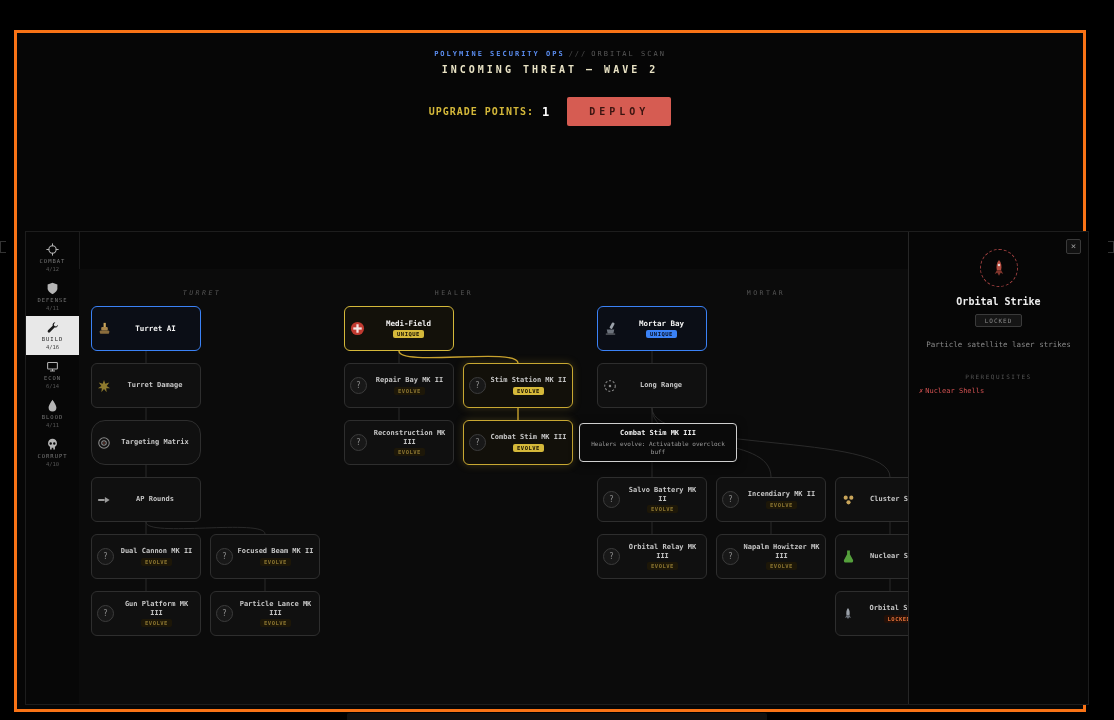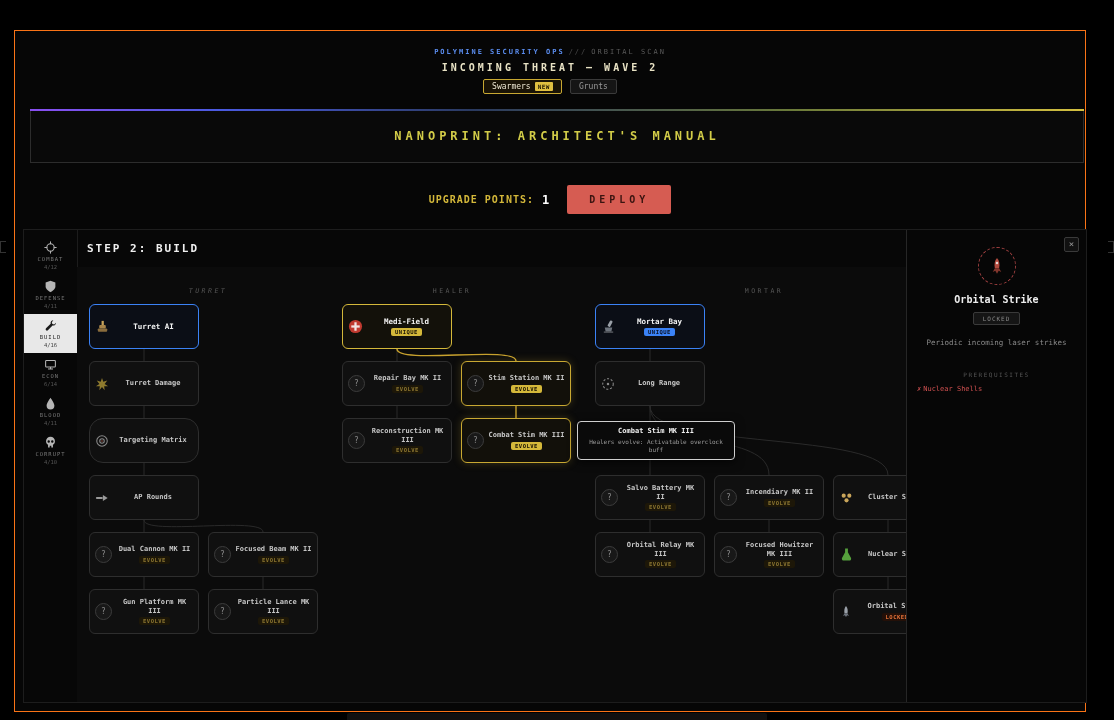--- a/index.html
+++ b/index.html
@@ -1,19 +1,19 @@
 <!DOCTYPE html>
 <html><head>
 <meta charset="utf-8">
 <style>
   html,body{margin:0;padding:0;background:#000;}
   .page{position:relative;width:1114px;height:720px;background:#000;overflow:hidden;
         font-family:"DejaVu Sans Mono", monospace; user-select:none;}
   .content{position:absolute;left:14px;top:30px;width:1072px;height:682px;box-sizing:border-box;
-           background:#060606;border:1px solid #f97316;padding-top:17px;}
+           background:#060606;border:3px solid #f97316;padding-top:17px;}
 
   
   .ticker{text-align:center;font-size:7px;letter-spacing:2px;}
   .ticker .brand{color:#5b8def;font-weight:bold;}
   .ticker .sep{color:#4a4a4a;margin:0 4px;}
   .ticker .scan{color:#5a5a5a;}
   .threat-title{margin-top:6px;text-align:center;font-size:10px;font-weight:bold;
                 letter-spacing:3px;color:#e8e2c4;}
   .threat-chips{margin-top:6px;display:flex;justify-content:center;gap:8px;}
   .chip{display:inline-flex;align-items:center;gap:4px;padding:2px 8px;font-size:8px;
@@ -114,34 +114,21 @@
   <div class="edge-marker left"></div>
   <div class="edge-marker right"></div>
 
   <div class="content">
 
     <div class="ticker">
       <span class="brand">POLYMINE SECURITY OPS</span><span class="sep">///</span><span class="scan">ORBITAL SCAN</span>
     </div>
 
     <div class="threat-title">INCOMING THREAT — WAVE 2</div>
-    <div class="threat-chips" id="threat-chips">
-        <span class="chip chip-hl">
-          <span>Swarmers</span>
-          <span class="chip-new">NEW</span>
-        </span>
-        <span class="chip">
-          <span>Grunts</span>
-        </span>
-      </div>
-
-    <div class="banner">
-      <div class="banner-gradient"></div>
-      <div class="banner-title">NANOPRINT: ARCHITECT'S MANUAL</div>
-    </div>
+
 
     <div class="controls">
       <span class="up-label">UPGRADE POINTS:</span>
       <span class="up-value">1</span>
       <button class="deploy">DEPLOY</button>
     </div>
 
     <div class="build-panel">
       <div class="sidebar" id="sidebar">
           <div class="sb-item">
@@ -199,23 +186,20 @@
             <span class="sb-icon">
               <svg width="13" height="13" viewBox="0 0 16 16">
                 <path fill="currentColor" fill-rule="evenodd" d="M8 1 a5.5 5.5 0 0 0 -5.5 5.5 c0 2.2 1.2 3.6 2.5 4.4 V14 h2 v-2 h2 v2 h2 v-3.1 c1.3 -0.8 2.5 -2.2 2.5 -4.4 A5.5 5.5 0 0 0 8 1 Z M5.8 8.2 a1.5 1.5 0 1 1 0 -3 a1.5 1.5 0 0 1 0 3 Z M10.2 8.2 a1.5 1.5 0 1 1 0 -3 a1.5 1.5 0 0 1 0 3 Z"></path>
               </svg>
             </span>
             <span class="sb-label">CORRUPT</span>
             <span class="sb-count">4/10</span>
           </div>
         </div>
 
-      <div class="panel-header">
-        <span class="panel-title">STEP 2: BUILD</span>
-      </div>
 
       <div class="tree" id="tree">
         <svg id="edges" width="1009" height="437" viewBox="0 0 1009 437">
             <path d="M67,82 L67,94" fill="none" stroke="#2a2a2a" stroke-width="1"></path>
             <path d="M67,139 L67,151" fill="none" stroke="#2a2a2a" stroke-width="1"></path>
             <path d="M67,196 L67,208" fill="none" stroke="#2a2a2a" stroke-width="1"></path>
             <path d="M67,253 L67,265" fill="none" stroke="#2a2a2a" stroke-width="1"></path>
             <path d="M67,253 C67,269 186,249 186,265" fill="none" stroke="#2a2a2a" stroke-width="1"></path>
             <path d="M67,310 L67,322" fill="none" stroke="#2a2a2a" stroke-width="1"></path>
             <path d="M186,310 L186,322" fill="none" stroke="#2a2a2a" stroke-width="1"></path>
@@ -226,21 +210,21 @@
             <path d="M573,82 L573,94" fill="none" stroke="#2a2a2a" stroke-width="1"></path>
             <path d="M573,139 L573,208" fill="none" stroke="#2a2a2a" stroke-width="1"></path>
             <path d="M573,139 C573,183.5 692,163.5 692,208" fill="none" stroke="#2a2a2a" stroke-width="1"></path>
             <path d="M573,139 C573,183.5 811,163.5 811,208" fill="none" stroke="#2a2a2a" stroke-width="1"></path>
             <path d="M573,253 L573,265" fill="none" stroke="#2a2a2a" stroke-width="1"></path>
             <path d="M692,253 L692,265" fill="none" stroke="#2a2a2a" stroke-width="1"></path>
             <path d="M811,253 L811,265" fill="none" stroke="#2a2a2a" stroke-width="1"></path>
             <path d="M811,310 L811,322" fill="none" stroke="#2a2a2a" stroke-width="1"></path>
           </svg>
         <div id="col-headers">
-            <span class="col-h" style="left: 131px; font-style: italic;">TURRET</span>
+            <span class="col-h" style="left: 123px; font-style: italic;">TURRET</span>
             <span class="col-h" style="left: 375px;">HEALER</span>
             <span class="col-h" style="left: 687px;">MORTAR</span>
           </div>
         <div id="nodes">
             <div class="node t1 blue" style="left: 12px; top: 37px;">
               <span class="nicon">
                 <svg width="15" height="15" viewBox="0 0 16 16">
                   <rect x="7" y="2" width="2.4" height="6" fill="#c9a55a"></rect>
                   <rect x="4.5" y="6.5" width="7" height="3.5" rx="1" fill="#a8854a"></rect>
                   <rect x="3" y="10" width="10" height="3.5" rx="1" fill="#8a6c3c"></rect>
@@ -405,21 +389,21 @@
             <div class="node" style="left: 518px; top: 265px;">
               <span class="qicon">?</span>
               <span class="nbody">
                 <span class="nlabel">Orbital Relay MK III</span>
                 <span class="nbadge b-evolve-dim">EVOLVE</span>
               </span>
             </div>
             <div class="node" style="left: 637px; top: 265px;">
               <span class="qicon">?</span>
               <span class="nbody">
-                <span class="nlabel">Focused Howitzer MK III</span>
+                <span class="nlabel">Napalm Howitzer MK III</span>
                 <span class="nbadge b-evolve-dim">EVOLVE</span>
               </span>
             </div>
             <div class="node" style="left: 756px; top: 265px;">
               <span class="nicon">
                 <svg width="15" height="15" viewBox="0 0 16 16" fill="#55a03c">
                   <path d="M6.5 1.5 h3 v4 l3.2 6 a2 2 0 0 1 -1.8 3 h-5.8 a2 2 0 0 1 -1.8 -3 l3.2 -6 Z"></path>
                 </svg>
               </span>
               <span class="nbody">
@@ -449,21 +433,21 @@
         <button class="close">×</button>
         <div class="detail-icon">
           <svg width="18" height="18" viewBox="0 0 16 16">
               <path d="M8 0.8 C10 2.8 10.7 6.2 9.9 10 H6.1 C5.3 6.2 6 2.8 8 0.8 Z" fill="#b34b3f"></path>
               <path d="M6.1 10 L4.2 13.4 L6.5 12.3 L8 14.8 L9.5 12.3 L11.8 13.4 L9.9 10 Z" fill="#82362d"></path>
               <circle cx="8" cy="5.4" r="1.1" fill="#e8d8d4"></circle>
             </svg>
         </div>
         <div class="detail-title">Orbital Strike</div>
         <div><span class="detail-status">LOCKED</span></div>
-        <div class="detail-desc">Periodic incoming laser strikes</div>
+        <div class="detail-desc">Particle satellite laser strikes</div>
         <div class="prereq-label">PREREQUISITES</div>
         <div id="prereqs">
             <div class="prereq unmet"><span class="prereq-x">✗</span><span>Nuclear Shells</span></div>
           </div>
       </div>
     </div>
   </div>
 
   <div class="footer-bar"></div>
 </div>

